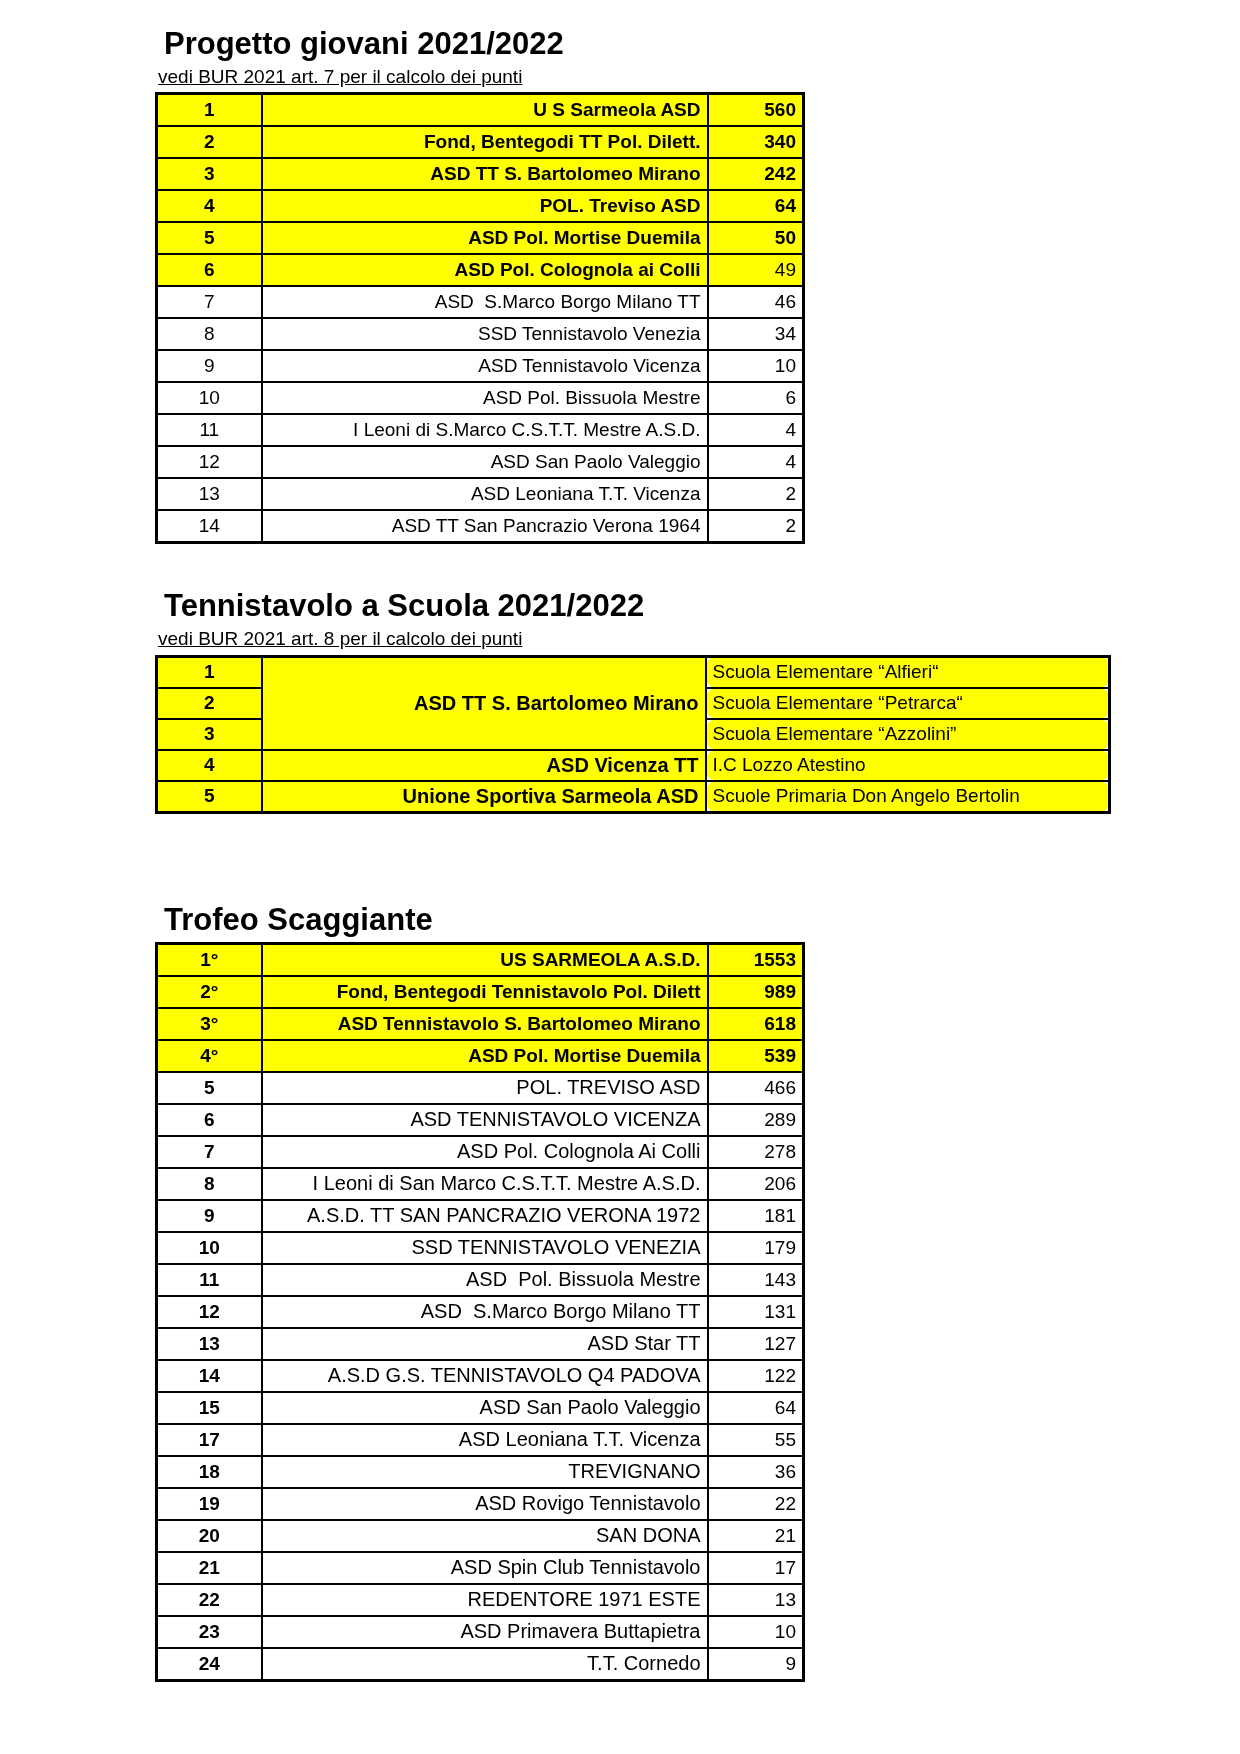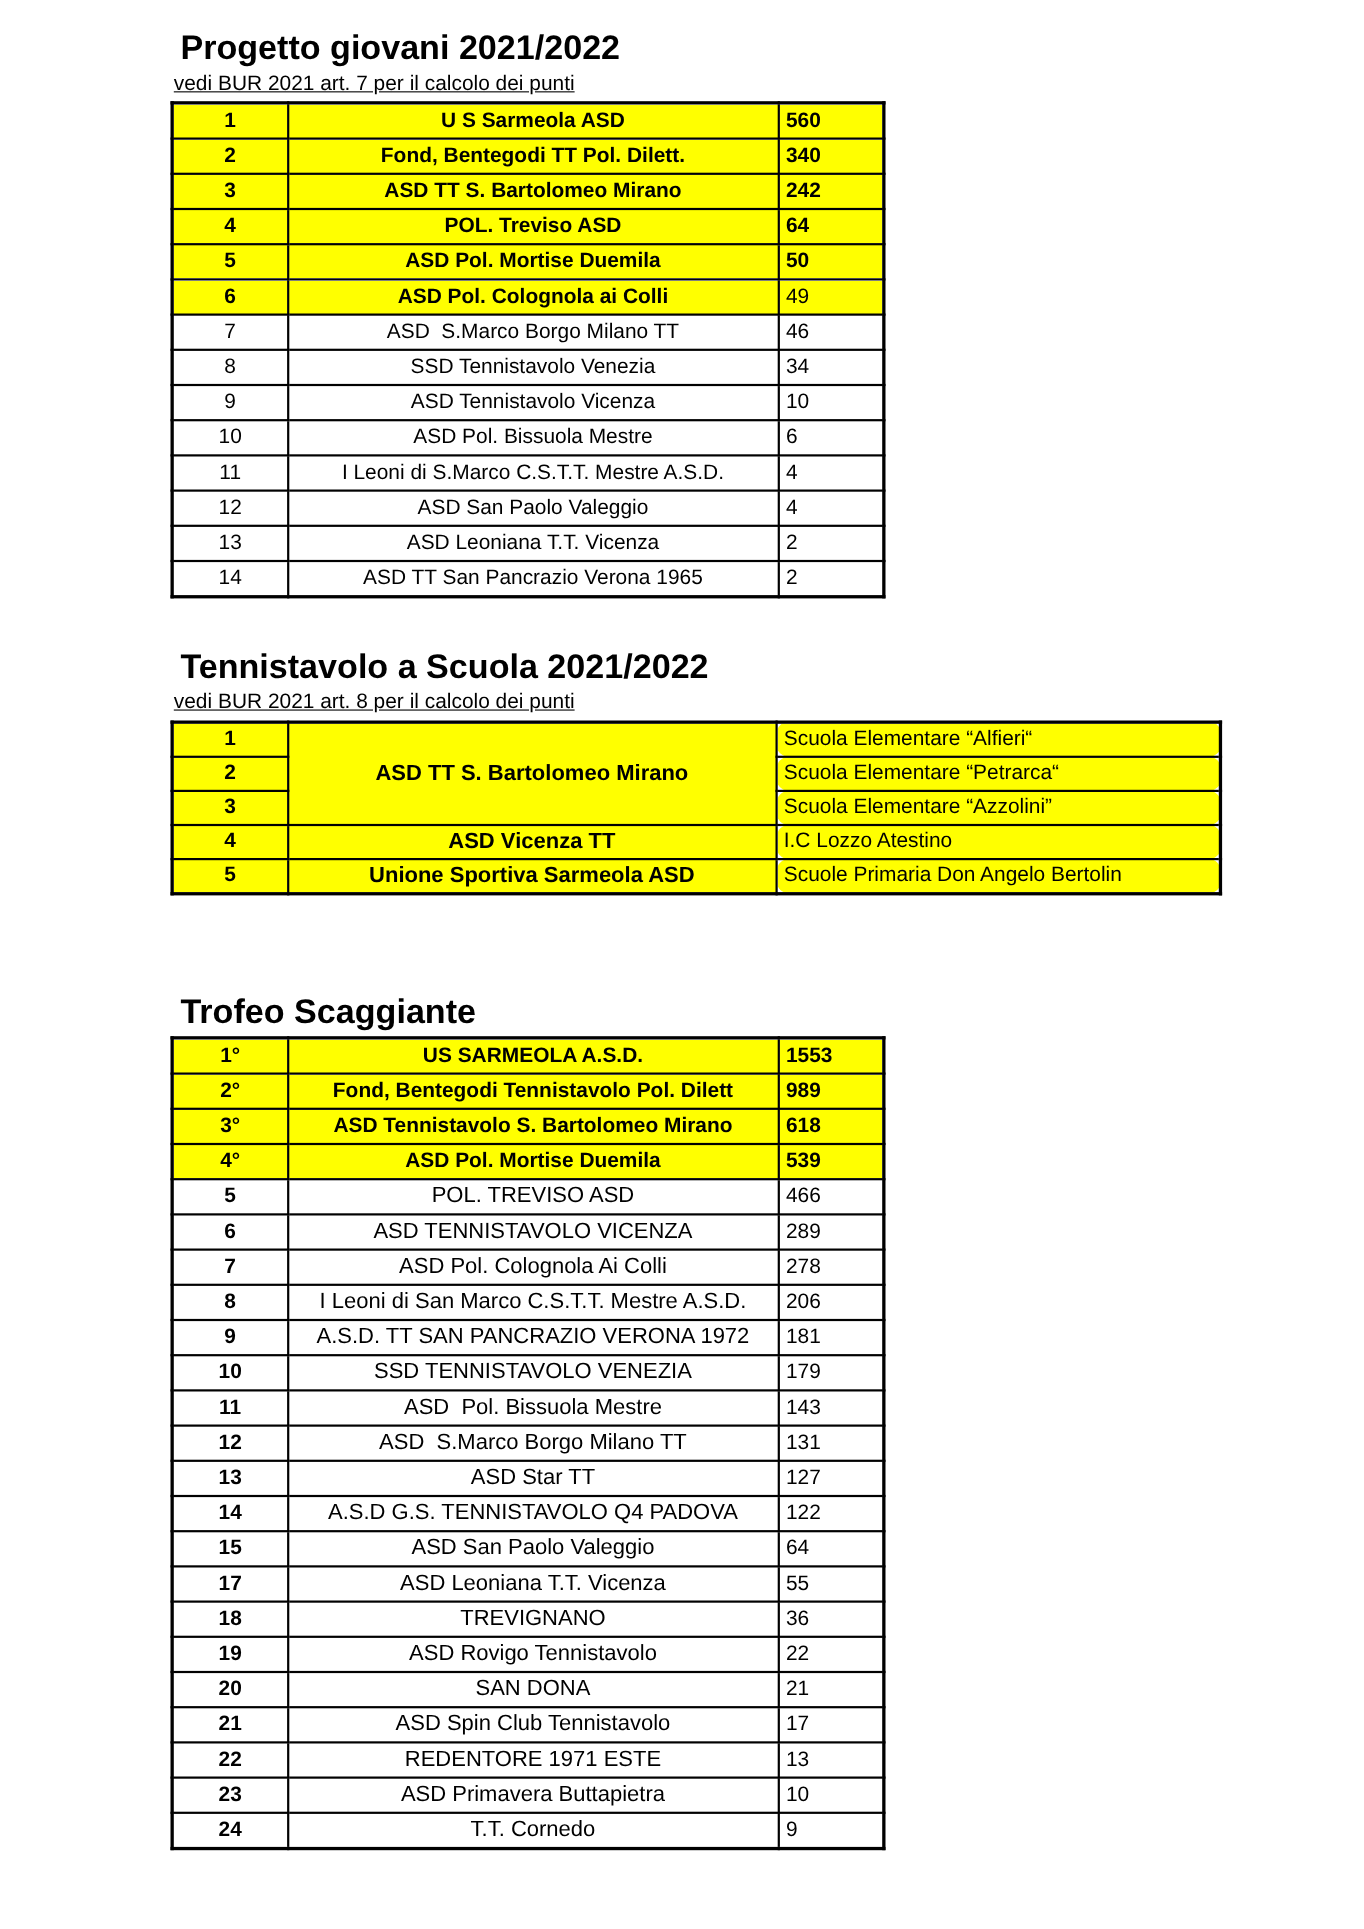--- a/index.html
+++ b/index.html
@@ -33,22 +33,22 @@
   table.grid td {
     border:2px solid #000;
     height:30px;
     padding:0 6px;
     font-size:19px;
     overflow:hidden;
     white-space:pre;
     vertical-align:middle;
   }
   td.rank  { text-align:center; padding:0 2px; }
-  td.club  { text-align:center; padding-left:8px; }
-  td.pts   { text-align:left; padding:0 2px; }
+  td.club  { text-align:right; padding-left:8px; }
+  td.pts   { text-align:right; padding:0 2px; }
   td.school{ text-align:left; padding-left:8px; font-size:20px;border-radius:11px; }
   .hl { background:#ffff00; }
   .b  { font-weight:bold; }
 
   #sec-scuola { margin-top:44px; }
   #sec-trofeo { margin-top:88px; }
   #table-scuola td { height:29px; }
   #table-scuola td.club { font-size:20px; }
   #table-trofeo td.club.reg { font-size:20px; }
 </style>
@@ -127,21 +127,21 @@
             <td class="club reg">ASD San Paolo Valeggio</td>
             <td class="pts">4</td>
           </tr>
           <tr>
             <td class="rank">13</td>
             <td class="club reg">ASD Leoniana T.T. Vicenza</td>
             <td class="pts">2</td>
           </tr>
           <tr>
             <td class="rank">14</td>
-            <td class="club reg">ASD TT San Pancrazio Verona 1965</td>
+            <td class="club reg">ASD TT San Pancrazio Verona 1964</td>
             <td class="pts">2</td>
           </tr>
         </tbody>
     </table>
   </section>
 
   <section id="sec-scuola">
     <h1 class="sec-title">Tennistavolo a Scuola 2021/2022</h1>
     <p class="sec-subtitle">vedi BUR 2021 art. 8 per il calcolo dei punti</p>
     <table class="grid" id="table-scuola">

